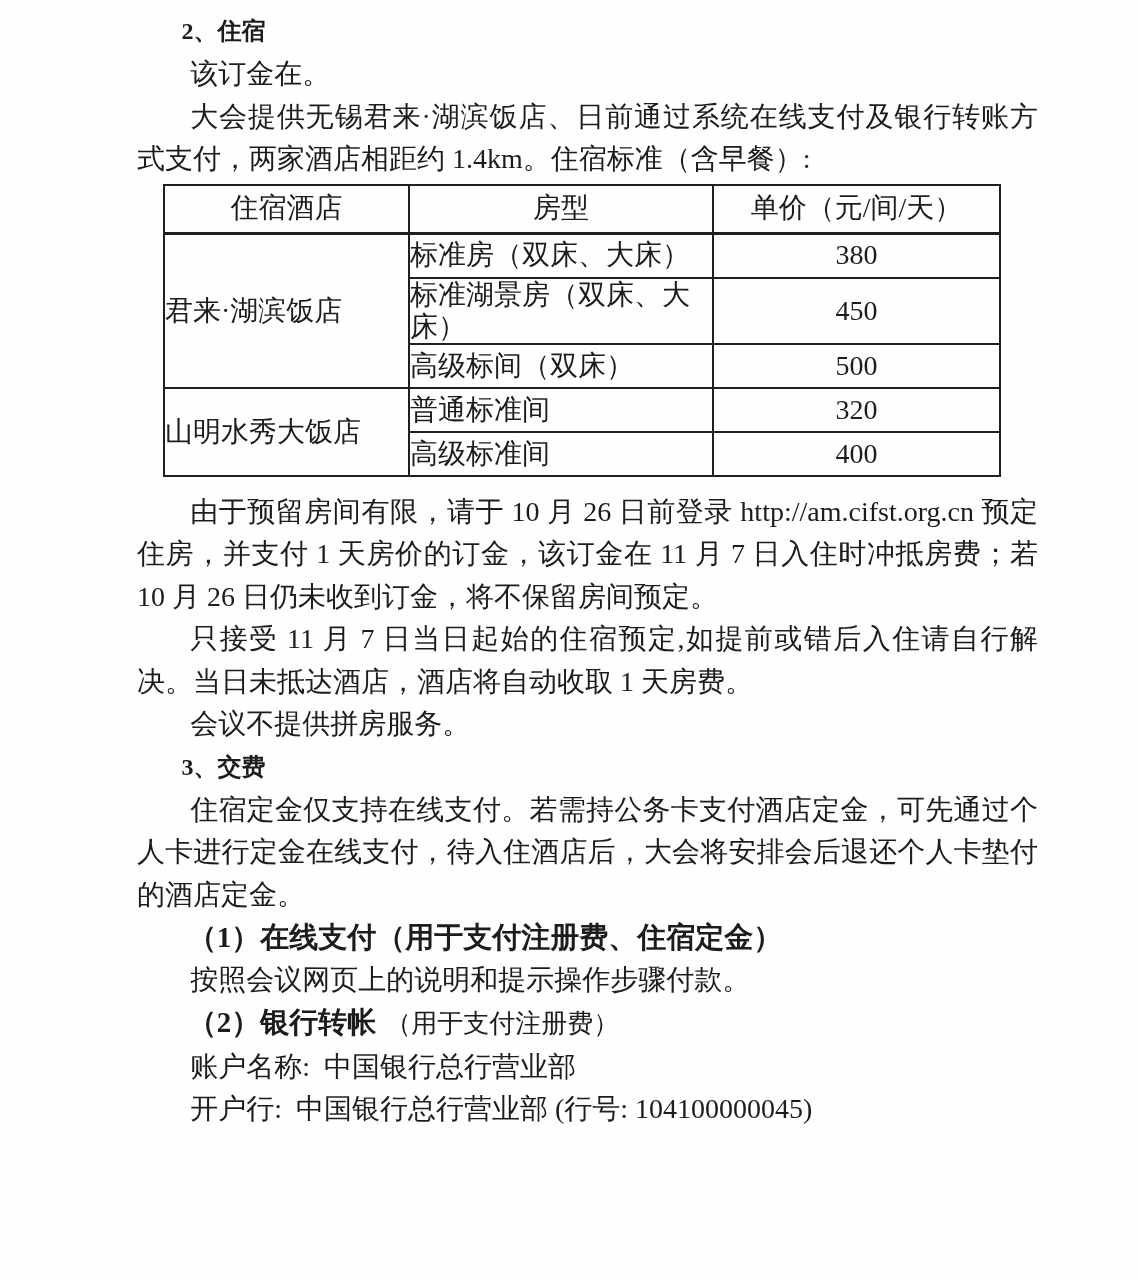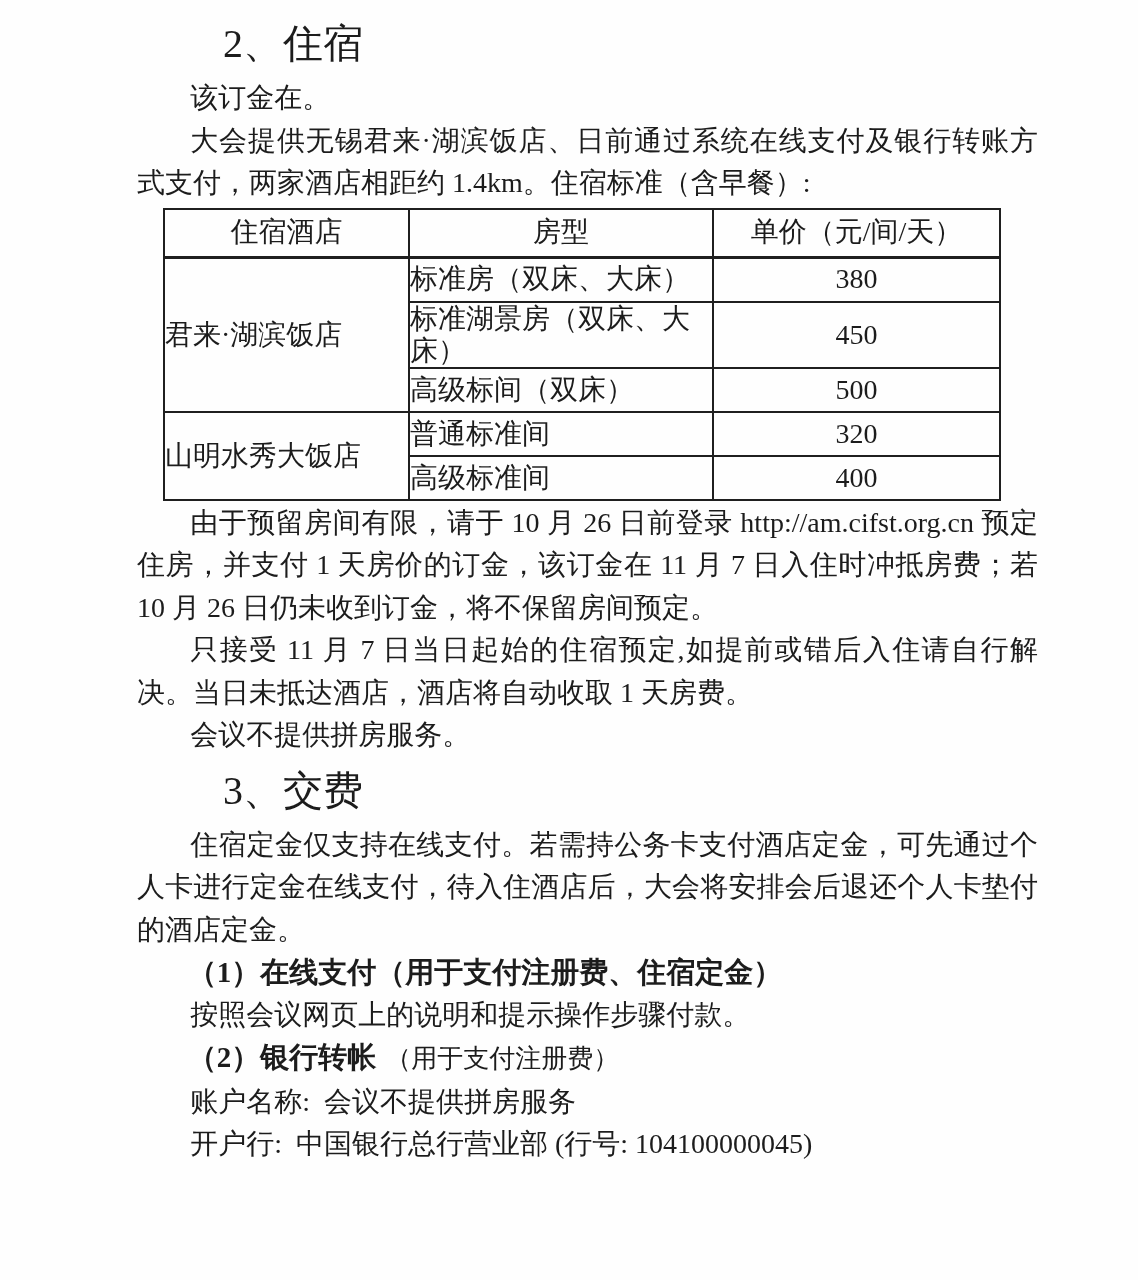--- a/index.html
+++ b/index.html
@@ -14,23 +14,23 @@
     background: #fefefe;
     color: #1c1c1c;
     font-family: "Liberation Serif", "DejaVu Serif", serif;
     font-size: 28px;
     line-height: 42.5px;
     box-sizing: border-box;
     padding: 10px 100px 0 137px;
     overflow: hidden;
   }
   .sec-heading {
-    font-weight: normal;
-    font-size: 40px;
-    margin: 12px;
+    font-weight: bold;
+    font-size: 24px;
+    margin: 0;
     text-indent: 1.85em;
     line-height: 43px;
   }
   .sub-heading {
     font-weight: bold;
     font-size: 29px;
     margin: 0;
     text-indent: 1.75em;
     line-height: 42.5px;
   }
@@ -42,21 +42,21 @@
   p.para {
     margin: 0;
     text-indent: 1.9em;
     text-align: justify;
     text-align-last: left;
   }
   table.hotel-table {
     border-collapse: collapse;
     table-layout: fixed;
     width: 836px;
-    margin: 3px 0 1px 26px;
+    margin: 3px 0 14px 26px;
     font-size: 28px;
   }
   table.hotel-table col.c1 { width: 245px; }
   table.hotel-table col.c2 { width: 304px; }
   table.hotel-table col.c3 { width: 287px; }
   table.hotel-table th,
   table.hotel-table td {
     border: 2px solid #1f1f1f;
     padding: 0;
     font-weight: normal;
@@ -133,17 +133,17 @@
 
 
   <p class="para">住宿定金仅支持在线支付。若需持公务卡支付酒店定金，可先通过个人卡进行定金在线支付，待入住酒店后，大会将安排会后退还个人卡垫付的酒店定金。</p>
 
   <h3 class="sub-heading">（1）在线支付（用于支付注册费、住宿定金）</h3>
 
   <p class="para">按照会议网页上的说明和提示操作步骤付款。</p>
 
   <h3 class="sub-heading"><span>（2）银行转帐</span><span class="suffix">（用于支付注册费）</span></h3>
 
-  <p class="para bank-line"><span>账户名称:</span><span class="value">会议不提供拼房服务</span></p>
+  <p class="para bank-line"><span>账户名称:</span><span class="value">中国银行总行营业部</span></p>
 
   <p class="para bank-line"><span>开户行:</span><span class="value">中国银行总行营业部 (行号: 104100000045)</span></p>
 
 </div>
 
 </body></html>

